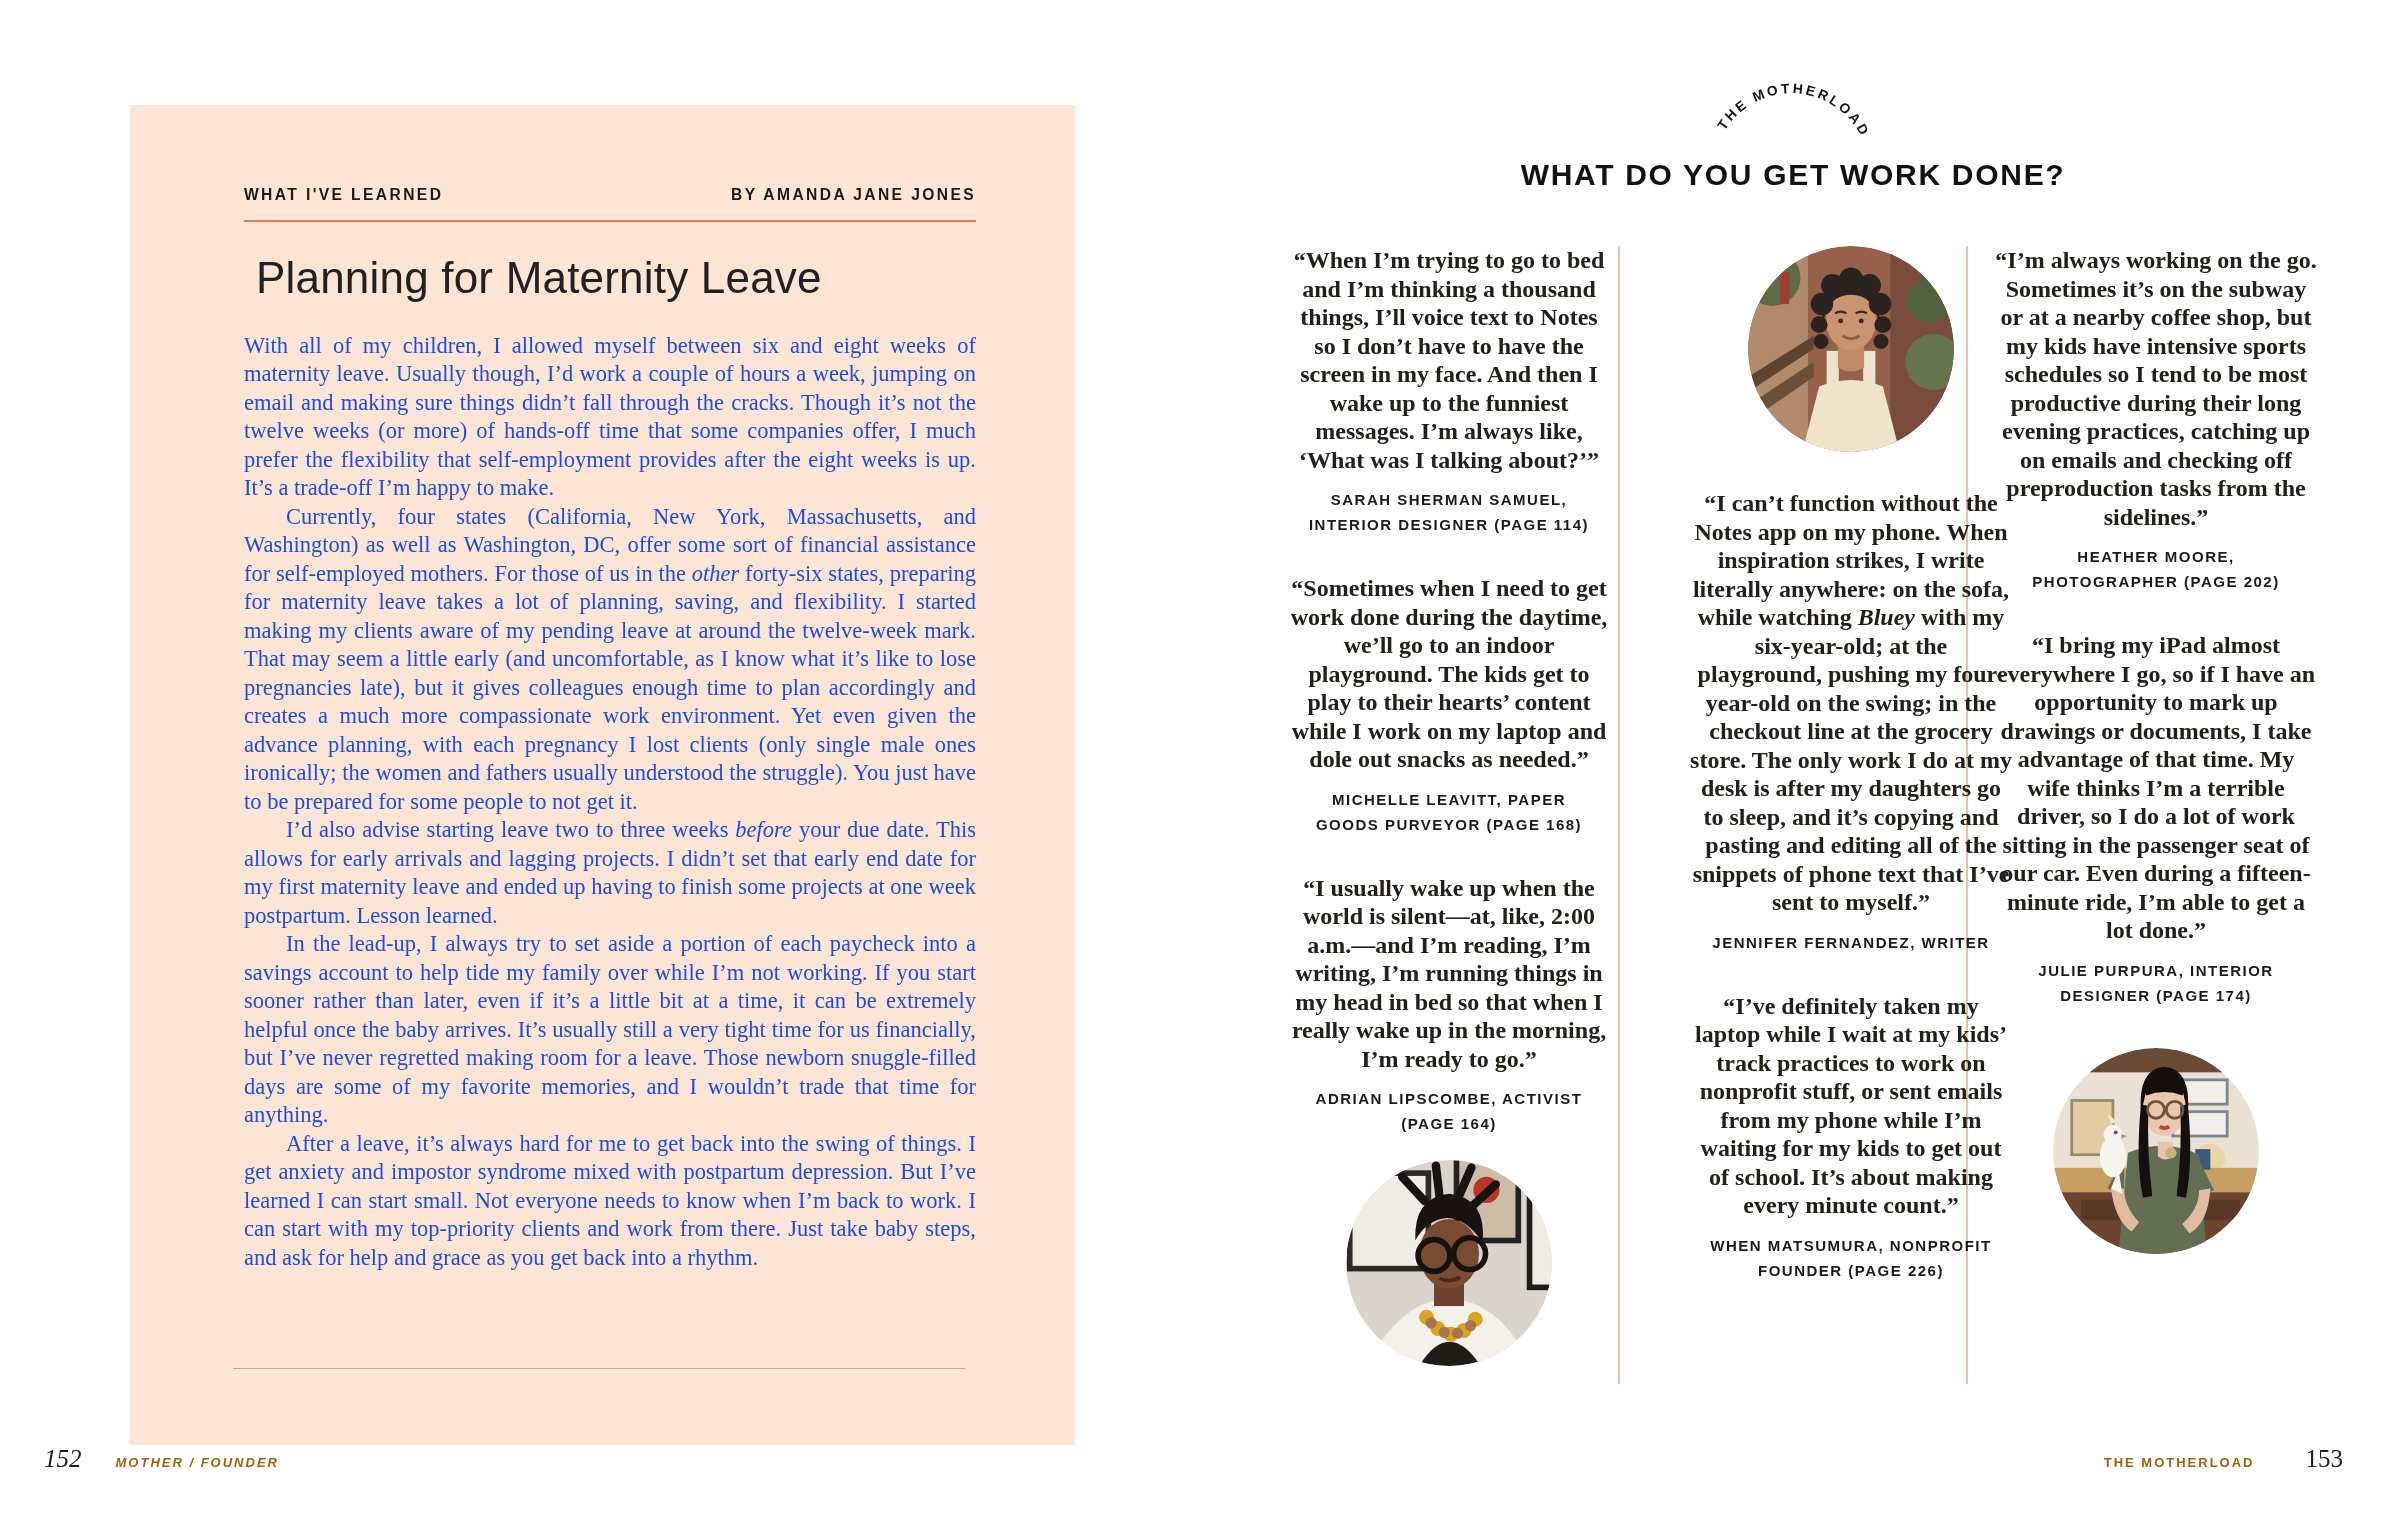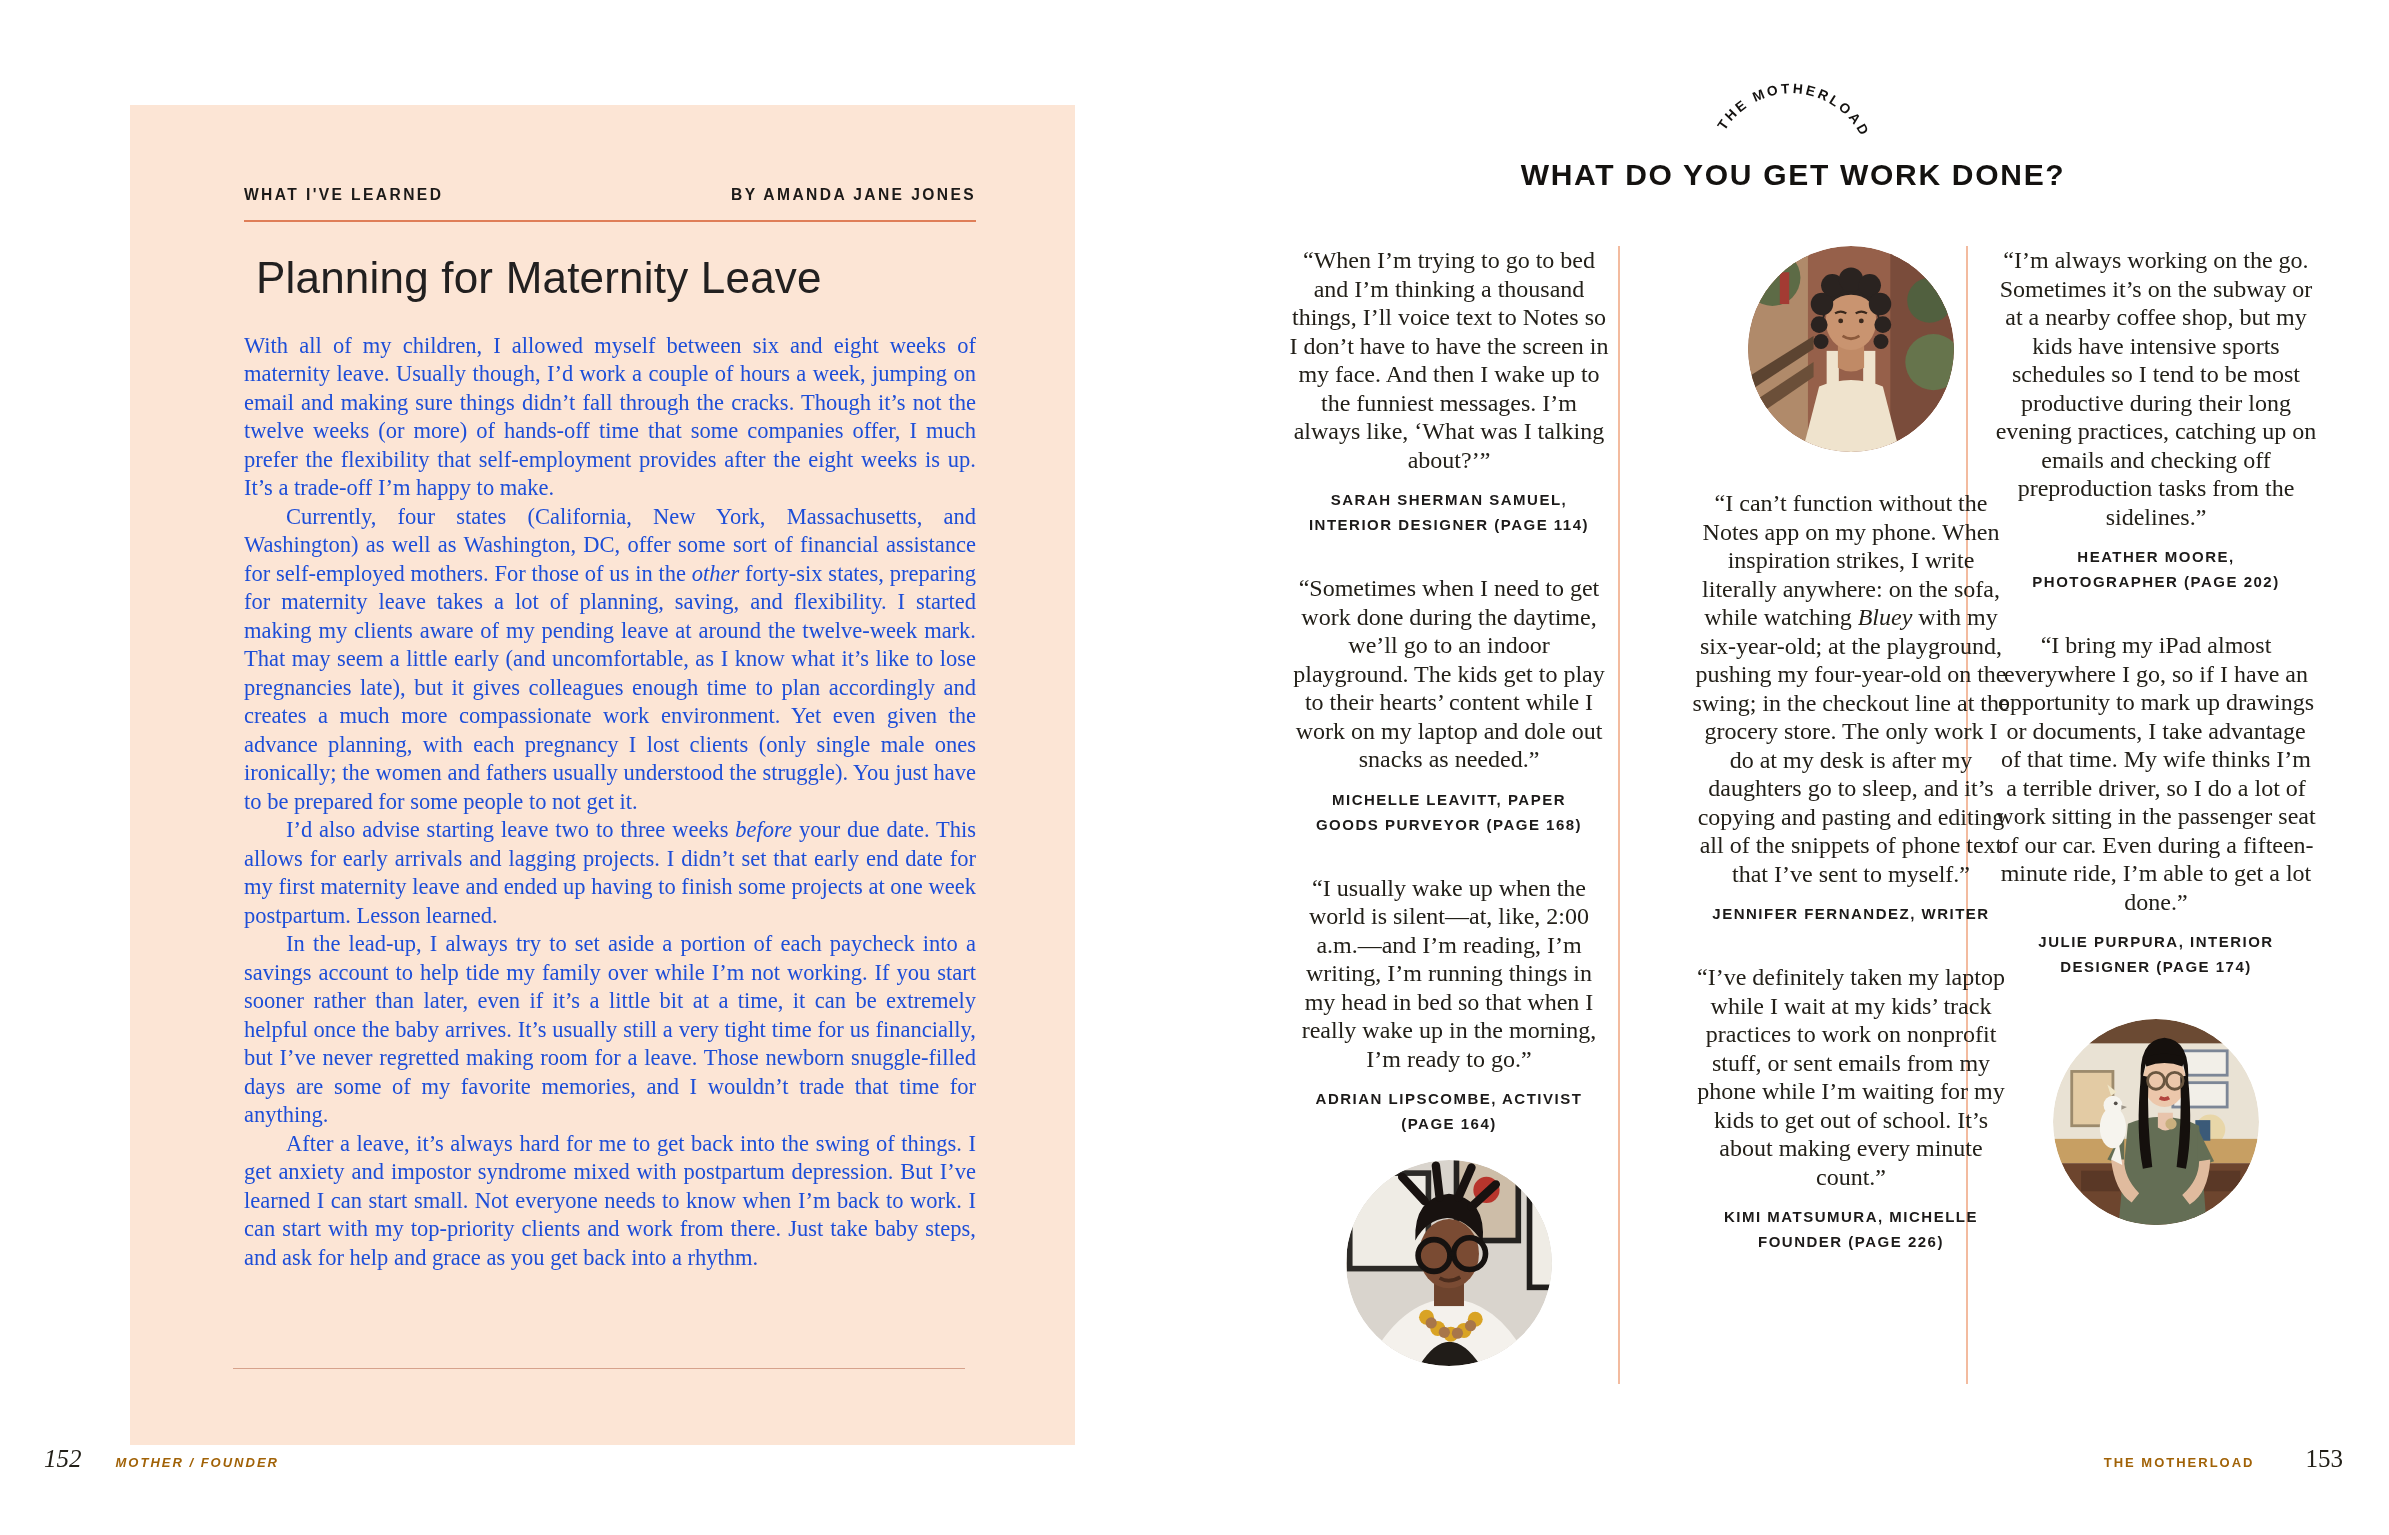--- a/index.html
+++ b/index.html
@@ -30,21 +30,21 @@
   .badge{position:absolute;left:1712px;top:68px;width:165px;height:88px;transform:rotate(3deg);}
   .badge text{font-family:"Liberation Sans",sans-serif;font-size:15px;font-weight:bold;
               letter-spacing:3px;fill:#141210;}
   .feature-title{position:absolute;left:1213px;top:158px;width:1160px;margin:0;text-align:center;
                  font-size:30px;font-weight:bold;letter-spacing:1.7px;color:#141210;}
   .col-divider{position:absolute;top:246px;height:1138px;width:1.8px;background:#f3bb9f;}
   .d1{left:1618px;} .d2{left:1966px;}
 
   .qcol{position:absolute;top:246px;width:322px;text-align:center;}
   .c1{left:1288px;} .c2{left:1690px;} .c3{left:1995px;}
-  .quote{margin:0;font-family:"Liberation Serif",serif;font-size:24px;line-height:28.5px;color:#232019;}
+  .quote{margin:0;font-family:"Liberation Serif",serif;font-size:24px;line-height:28.5px;color:#232019;font-weight:bold;}
   .attr{margin:13px 0 0 0;font-size:15px;font-weight:bold;letter-spacing:1.5px;line-height:25px;color:#1c1a19;}
   .attr span{display:block;}
   .attr span:empty{display:none;}
   .qcol .quote:not(:first-child){margin-top:37px;}
   .photo{margin:0;display:flex;justify-content:center;}
   .photo svg{display:block;border-radius:50%;}
   .photo-top{margin-bottom:37px;}
   .photo-bottom{margin-top:24px;}
   .photo-bottom-c3{margin-top:40px;}
 </style>
@@ -182,21 +182,21 @@
         </g>
       </svg>
     </figure>
     <p class="quote"><span>“I can’t function without the Notes app on my phone. When inspiration strikes, I write literally anywhere: on the sofa, while watching </span><span class="it">Bluey</span><span> with my six-year-old; at the playground, pushing my four-year-old on the swing; in the checkout line at the grocery store. The only work I do at my desk is after my daughters go to sleep, and it’s copying and pasting and editing all of the snippets of phone text that I’ve sent to myself.”</span></p>
     <p class="attr">
       <span>JENNIFER FERNANDEZ, WRITER</span>
 
     </p>
     <p class="quote"><span>“I’ve definitely taken my laptop while I wait at my kids’ track practices to work on nonprofit stuff, or sent emails from my phone while I’m waiting for my kids to get out of school. It’s about making every minute count.”</span></p>
     <p class="attr">
-      <span>KIMI MATSUMURA, MICHELLE</span>
+      <span>WHEN MATSUMURA, NONPROFIT</span>
       <span>FOUNDER (PAGE 226)</span>
     </p>
   </div>
 
   <div class="qcol c3">
     <p class="quote"><span>“I’m always working on the go. Sometimes it’s on the subway or at a nearby coffee shop, but my kids have intensive sports schedules so I tend to be most productive during their long evening practices, catching up on emails and checking off preproduction tasks from the sidelines.”</span></p>
     <p class="attr">
       <span>HEATHER MOORE,</span>
       <span>PHOTOGRAPHER (PAGE 202)</span>
     </p>

